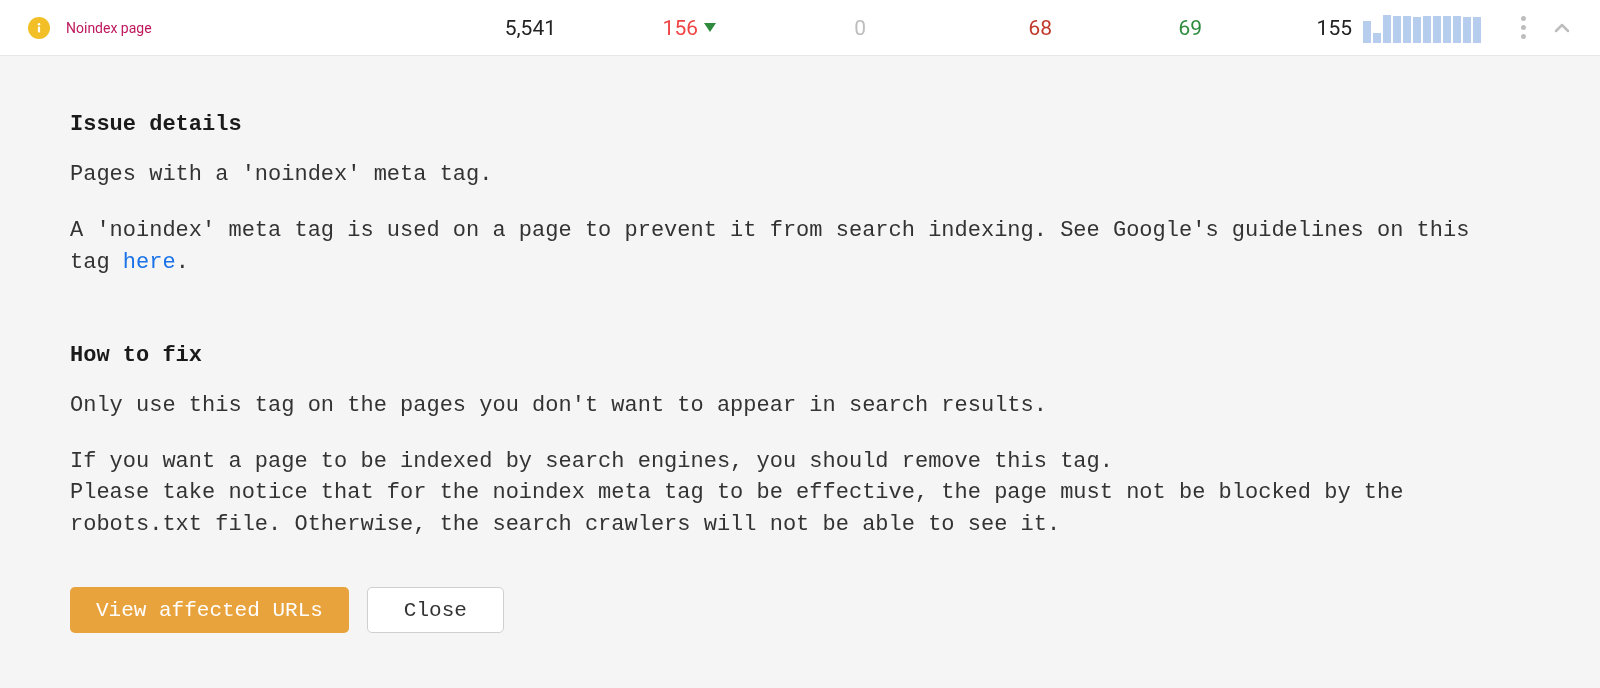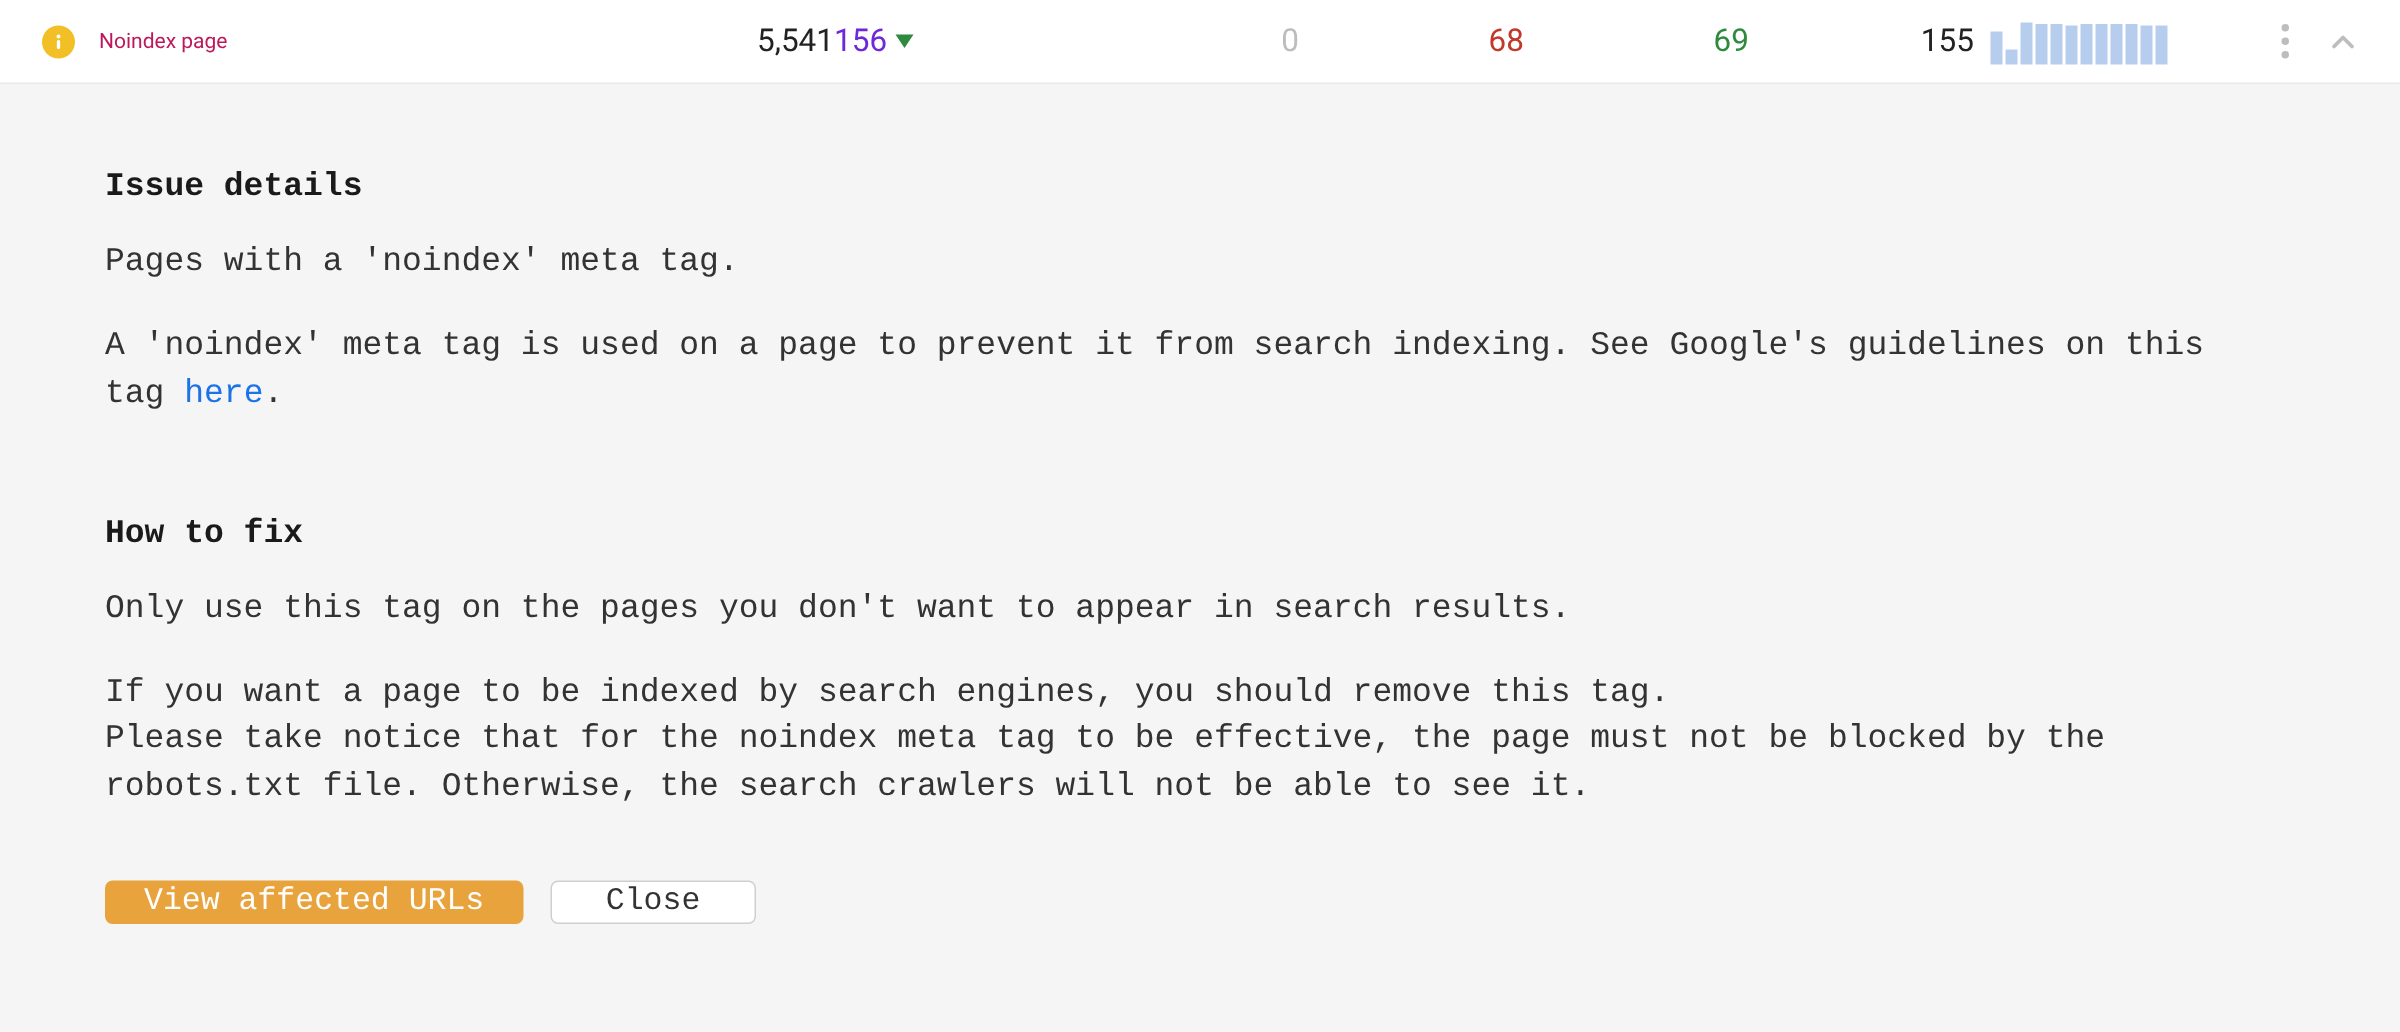--- a/index.html
+++ b/index.html
@@ -42,23 +42,23 @@
     display: flex;
     align-items: center;
     flex: 1;
   }
   .metric {
     font-size: 21px;
     text-align: right;
     font-variant-numeric: tabular-nums;
   }
   .m-total  { flex:0 0 150px; color:#222; }
-  .m-delta  { flex:0 0 160px; color:#6d28d9; display:flex; align-items:center; gap:6px;}
+  .m-delta  { flex:0 0 160px; color:#ef4444; display:flex; align-items:center; justify-content:flex-end; gap:6px;}
   .m-zero   { flex:0 0 150px; color:#bdbdbd; }
-  .m-red    { flex:0 0 150px; color:#c0392b; }
+  .m-red    { flex:0 0 150px; color:#c0392b;margin-left:36px; }
   .m-green  { flex:0 0 150px; color:#2e8b3d; }
   .m-last   { flex:0 0 150px; color:#222; }
 
   .tri-down {
     width:0; height:0;
     border-left:6px solid transparent;
     border-right:6px solid transparent;
     border-top:9px solid #2e8b3d;
   }
 
@@ -110,21 +110,21 @@
   .link { color:#1a73e8; cursor:pointer; }
   .spacer-block { height: 40px; }
 
   .btn-row {
     display:flex;
     gap:18px;
     margin-top: 46px;
   }
   .btn {
     font-size: 21px;
-    height: 29px;
+    height: 46px;
     border-radius: 5px;
     display:flex;
     align-items:center;
     justify-content:center;
     cursor:pointer;
     user-select:none;
   }
   .btn-primary {
     background:#e8a33d;
     color:#fff;

